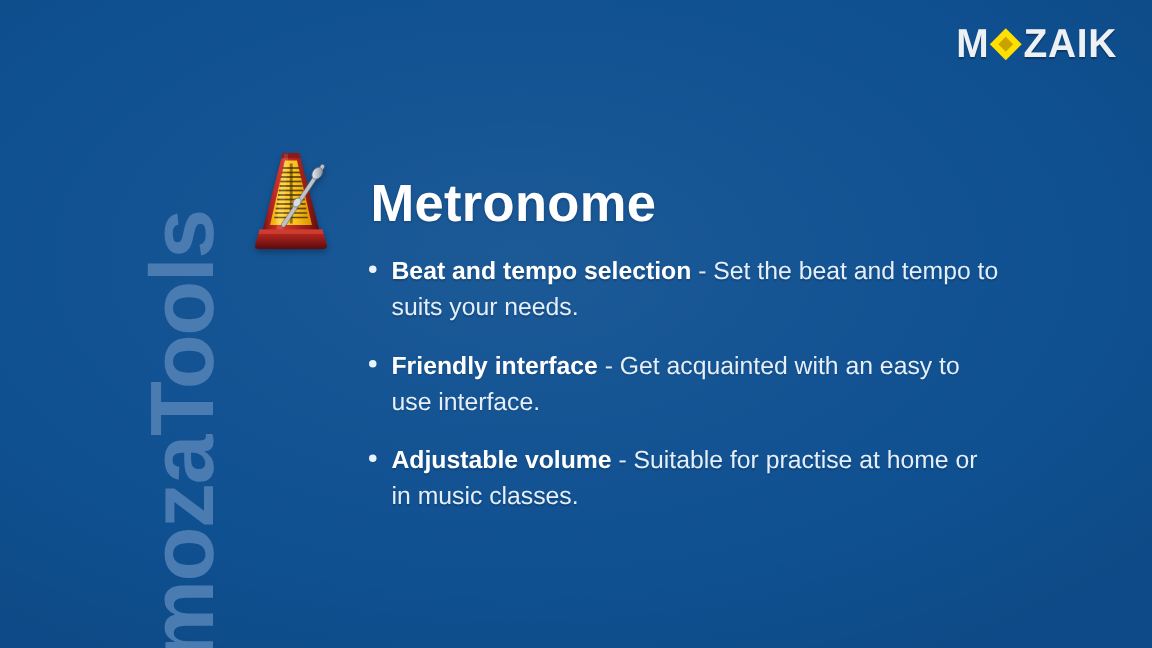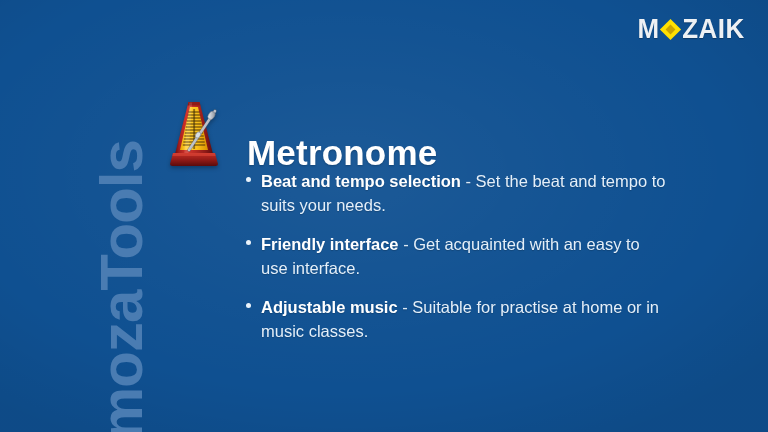--- a/index.html
+++ b/index.html
@@ -91,21 +91,21 @@
     background:#c9a200;
     transform:rotate(45deg);
   }
 
   
   #header-row {
     position:absolute;
     left:163px;
     top:98px;
     display:flex;
-    align-items:flex-end;
+    align-items:center;
   }
 
   
   #metronome-icon {
     width:62px; height:70px;
     flex:0 0 auto;
     display:block;
     filter:drop-shadow(0 2px 2px rgba(0,0,0,0.30));
   }
 
@@ -249,18 +249,18 @@
       <span class="f-title">Beat and tempo selection</span><span class="f-sep"> - </span><span class="f-desc">Set the beat and tempo to suits your needs.</span>
     </div>
 
     <div class="feature">
       <span class="bullet-dot"></span>
       <span class="f-title">Friendly interface</span><span class="f-sep"> - </span><span class="f-desc">Get acquainted with an easy to use interface.</span>
     </div>
 
     <div class="feature">
       <span class="bullet-dot"></span>
-      <span class="f-title">Adjustable music</span><span class="f-sep"> - </span><span class="f-desc">Suitable for practise at home or in music classes.</span>
+      <span class="f-title">Adjustable volume</span><span class="f-sep"> - </span><span class="f-desc">Suitable for practise at home or in music classes.</span>
     </div>
 
   </div>
 
 </div>
 
 </body></html>

